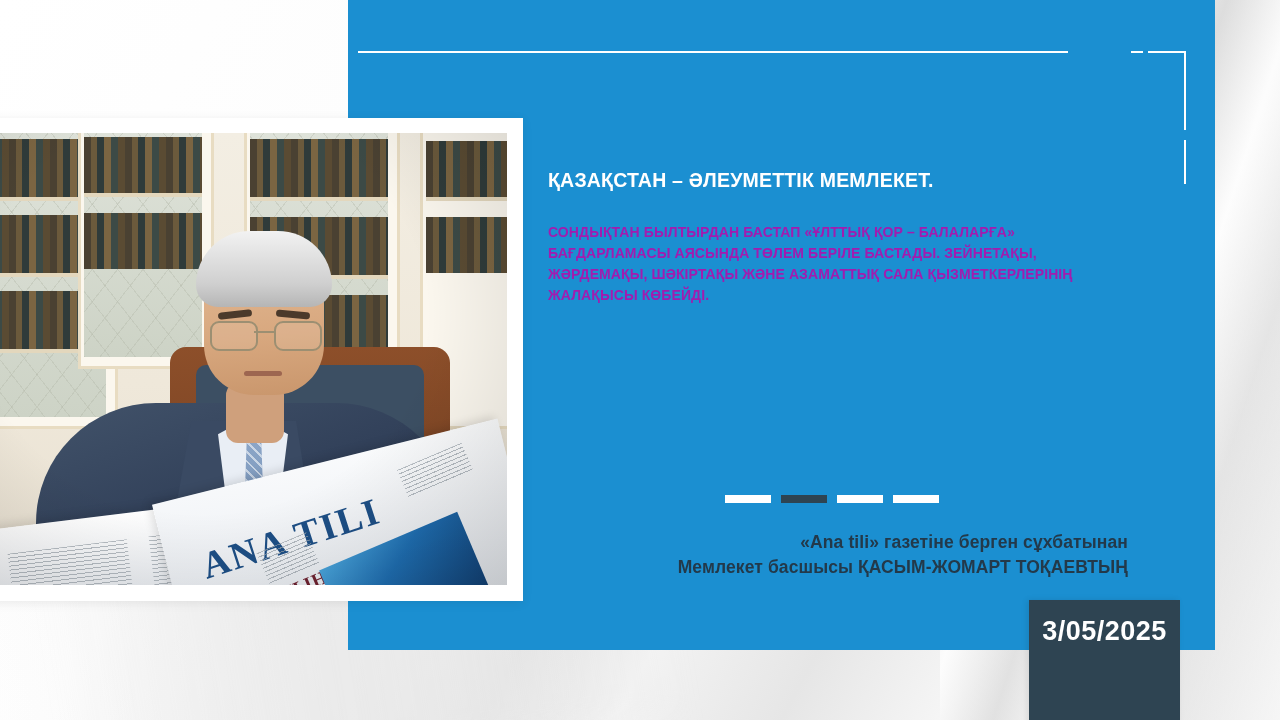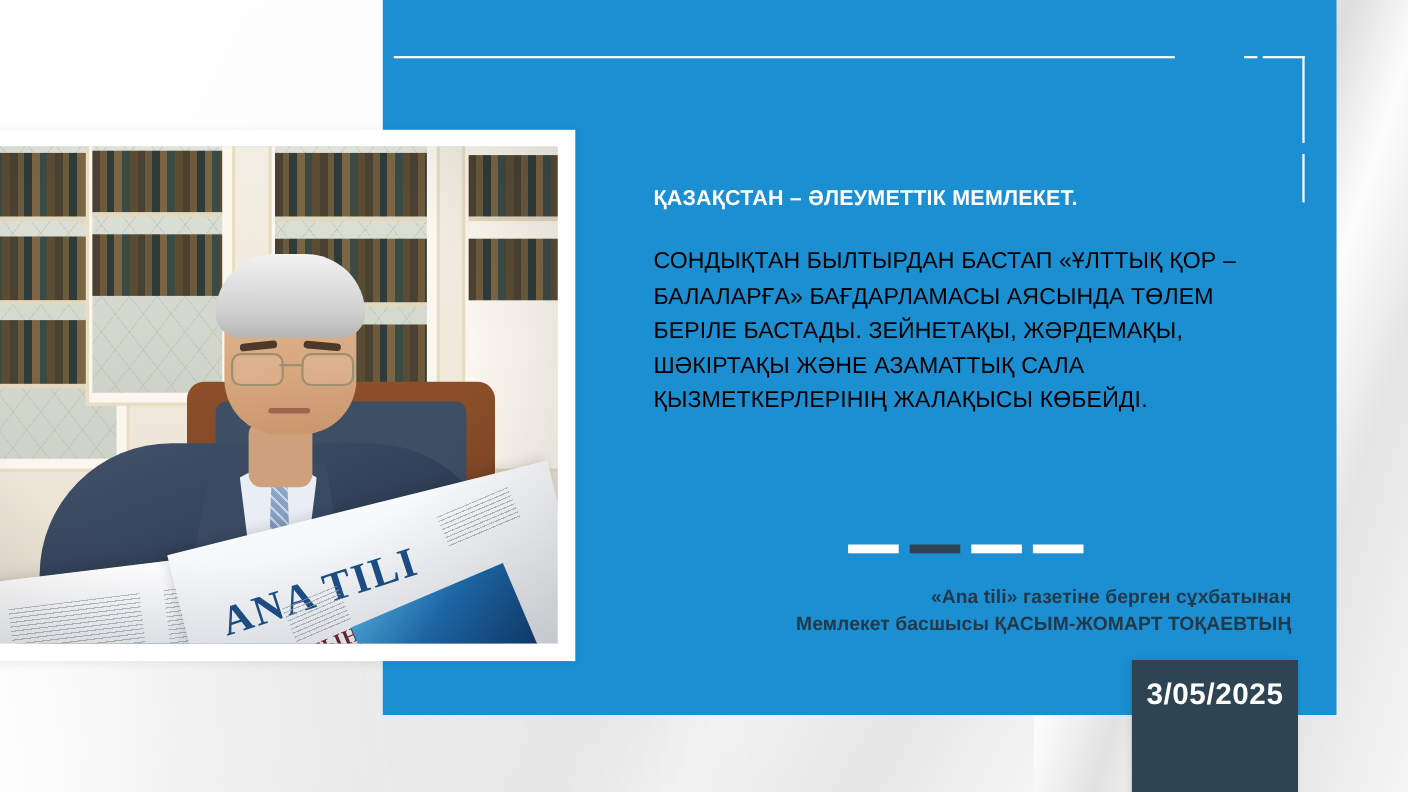--- a/index.html
+++ b/index.html
@@ -391,45 +391,45 @@
   }
   .ph-vignette {
     position: absolute;
     inset: 0;
     background: radial-gradient(ellipse at 42% 40%, rgba(0,0,0,0) 52%, rgba(0,0,0,0.16) 100%);
   }
 
   
   .content {
     position: absolute;
-    left: 594px;
+    left: 548px;
     top: 0;
     width: 600px;
     height: 720px;
   }
   .headline {
     position: absolute;
     left: 0;
     top: 168px;
     width: 580px;
     font-size: 19.5px;
     font-weight: bold;
     line-height: 1.25;
     letter-spacing: 0.2px;
     color: #ffffff;
   }
   .para {
     position: absolute;
     left: 0;
     width: 580px;
-    font-size: 21px;
-    font-weight: normal;
+    font-size: 14px;
+    font-weight: bold;
     line-height: 1.50;
     letter-spacing: 0.1px;
-    color: #000000;
+    color: #a21caf;
   }
   .para-1 { top: 222px; }
   .para-2 { top: 372px; }
 
   .divider {
     position: absolute;
     left: 177px;
     top: 495px;
     width: 215px;
     height: 8px;

